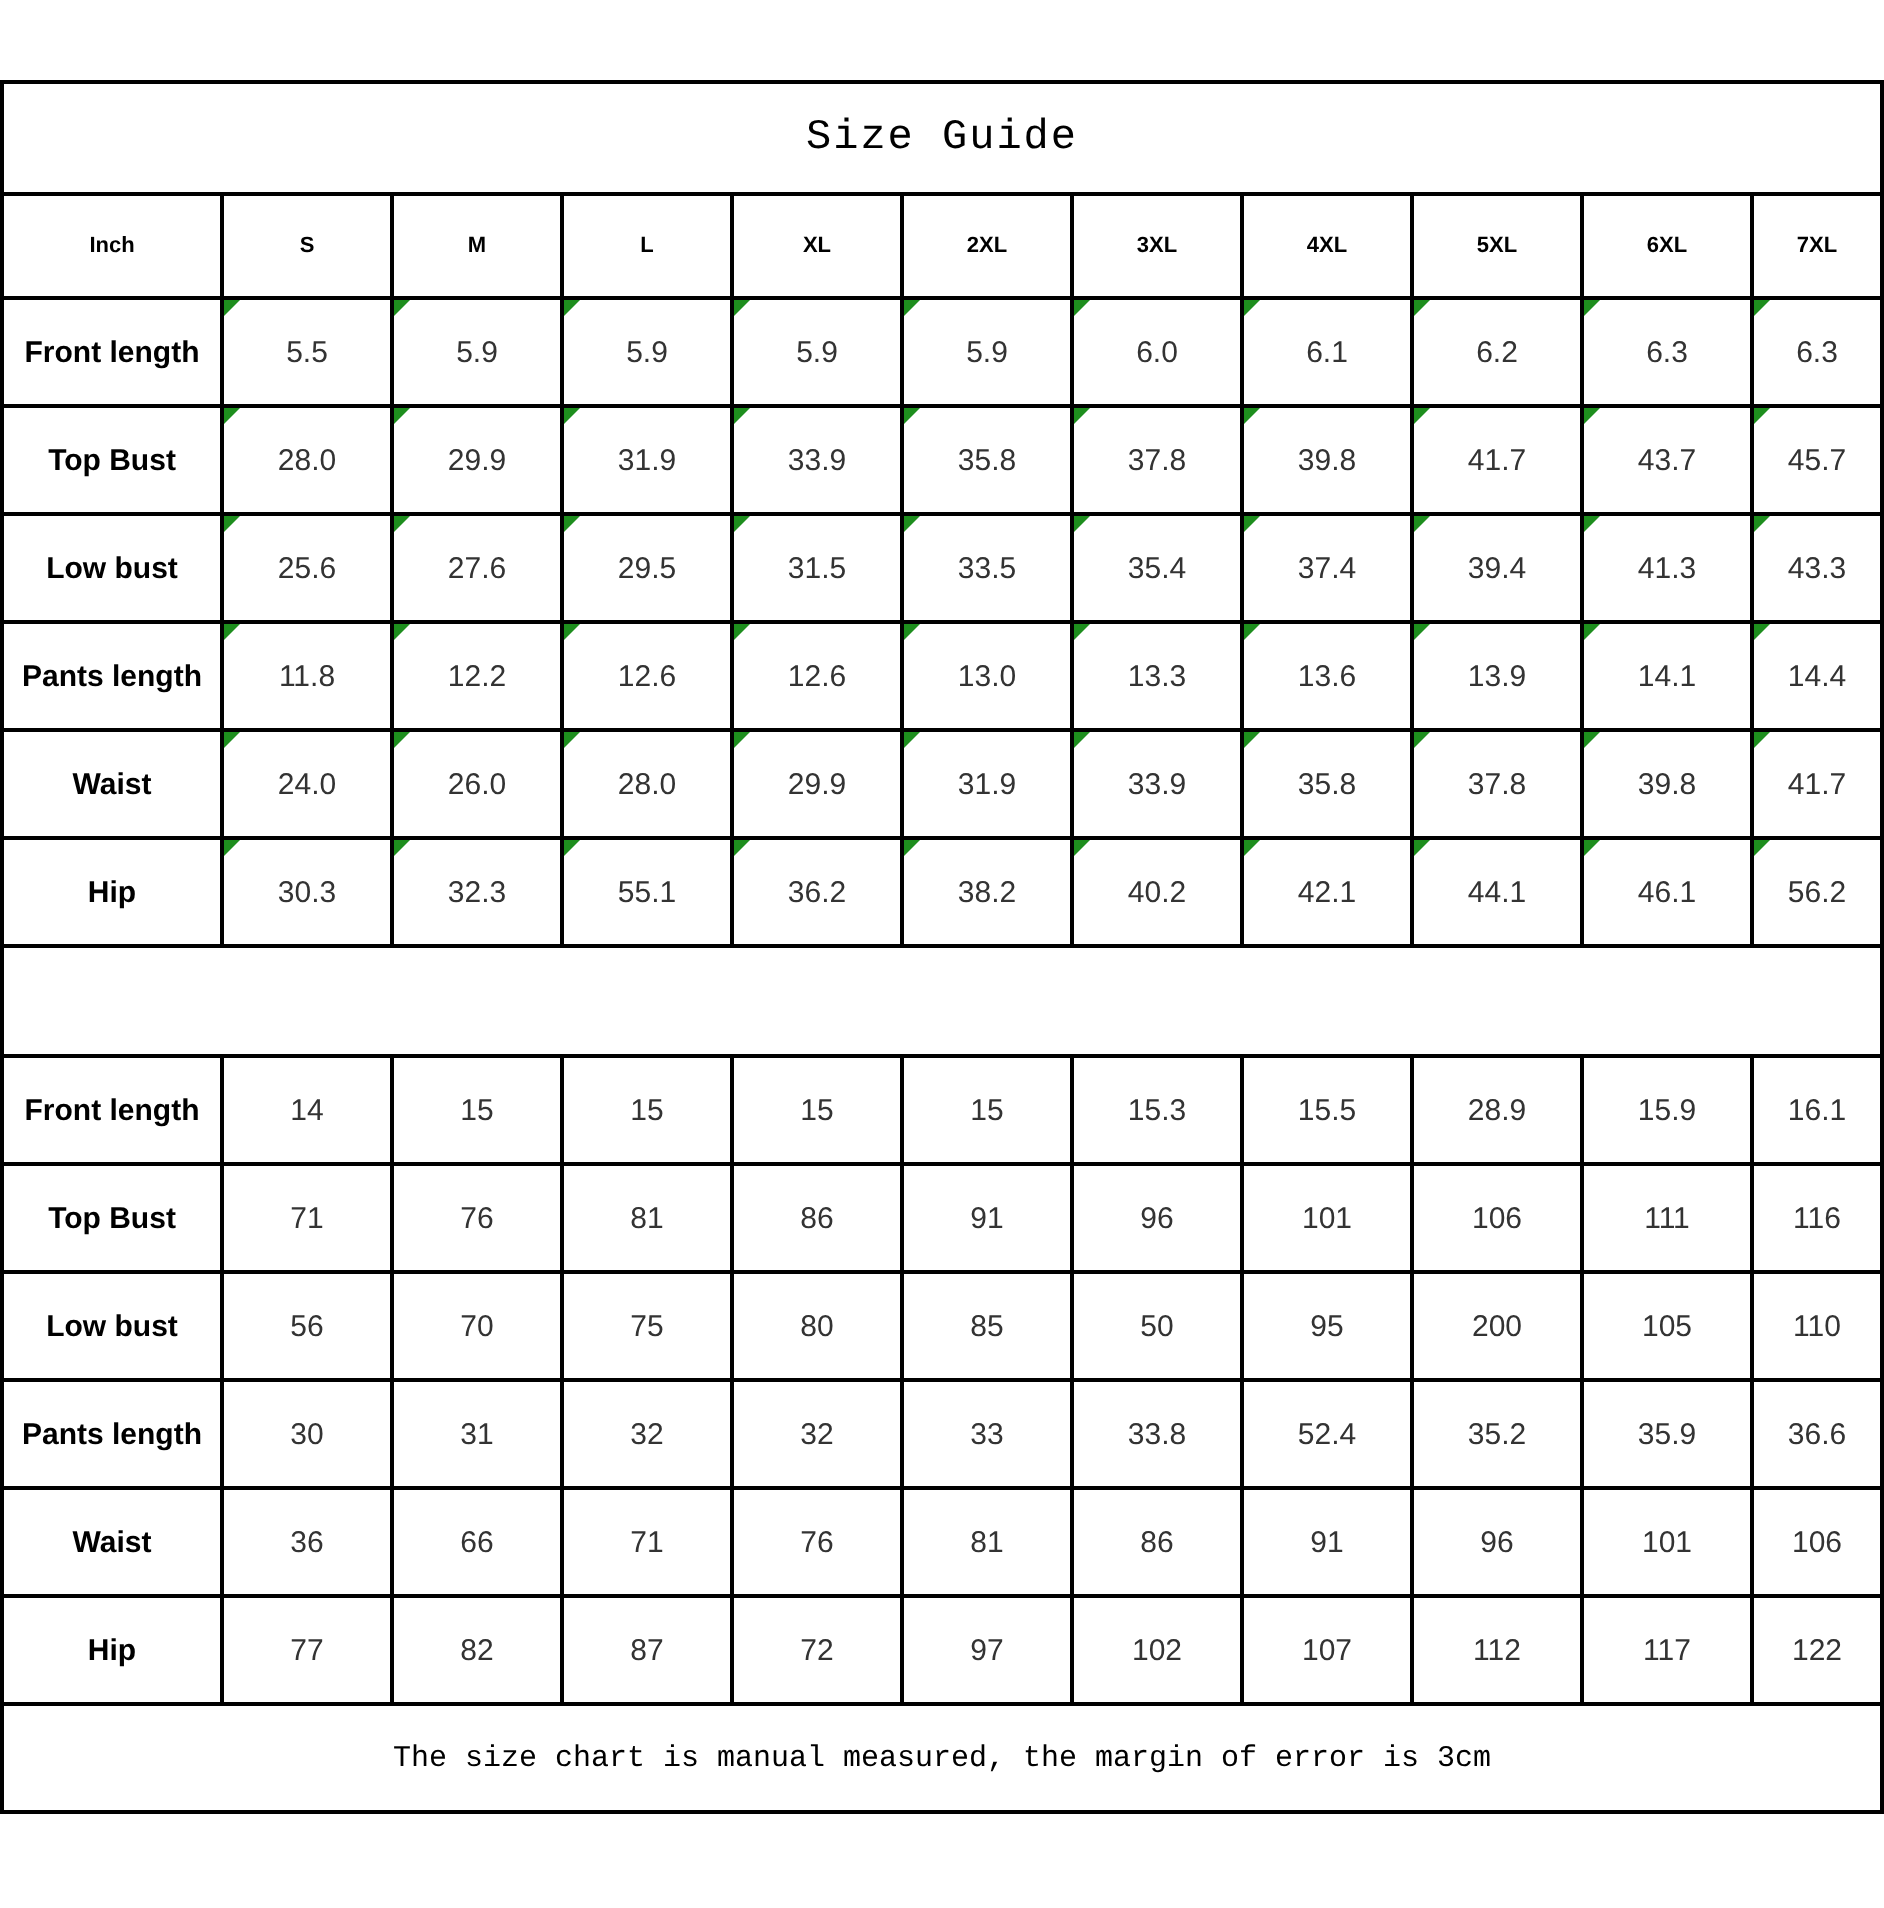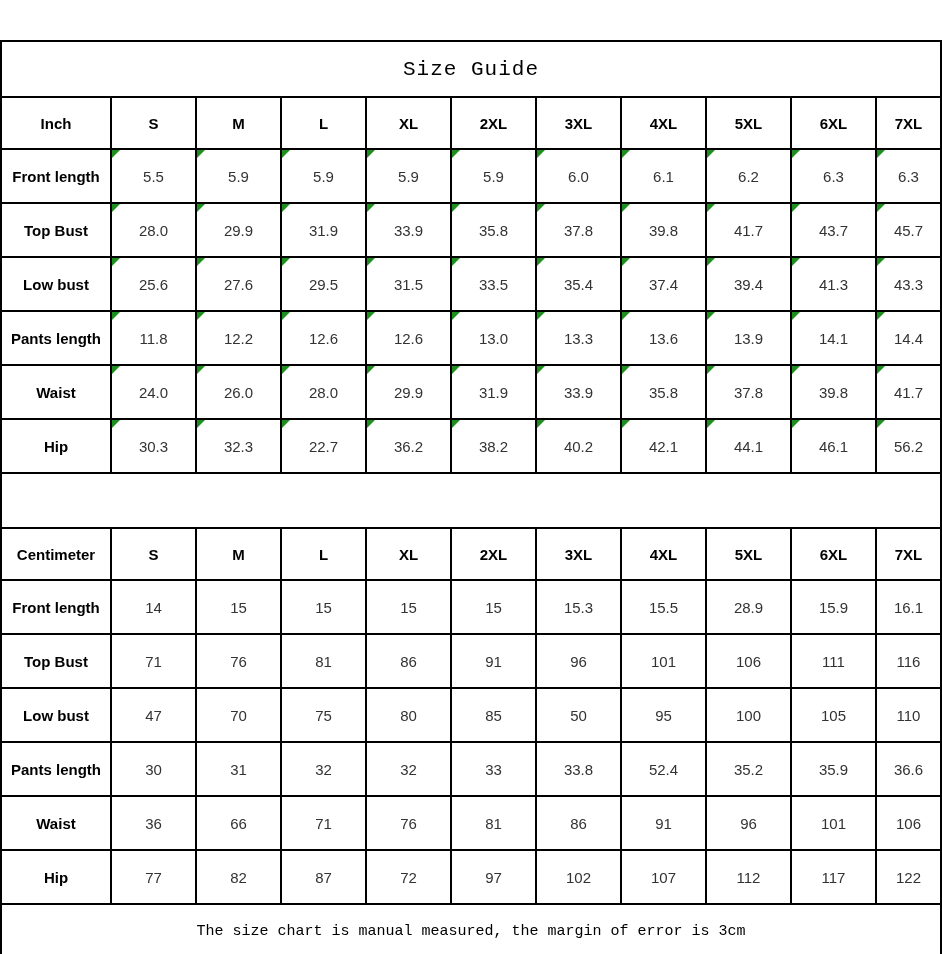--- a/index.html
+++ b/index.html
@@ -42,21 +42,21 @@
     height: 54px;
     font-family: "Liberation Mono", "DejaVu Sans Mono", monospace;
     font-size: 21px;
     color: #000000;
     letter-spacing: 1px;
   }
   tr.header-row td {
     height: 50px;
     font-weight: bold;
     color: #000000;
-    font-size: 15px;
+    font-size: 11px;
   }
   tr.data-row td { height: 52px; }
   tr.data-row td.row-label {
     font-weight: bold;
     color: #000000;
   }
   tr.gap-row td { height: 53px; }
   tr.footer-row td {
     height: 52px;
     font-family: "Liberation Mono", "DejaVu Sans Mono", monospace;
@@ -173,49 +173,36 @@
           <td><span class="tri" style="border-top-color: rgb(30, 142, 30);"></span><span>33.9</span></td>
           <td><span class="tri" style="border-top-color: rgb(30, 142, 30);"></span><span>35.8</span></td>
           <td><span class="tri" style="border-top-color: rgb(30, 142, 30);"></span><span>37.8</span></td>
           <td><span class="tri" style="border-top-color: rgb(30, 142, 30);"></span><span>39.8</span></td>
           <td><span class="tri" style="border-top-color: rgb(30, 142, 30);"></span><span>41.7</span></td>
         </tr>
         <tr class="data-row">
           <td class="row-label">Hip</td>
           <td><span class="tri" style="border-top-color: rgb(30, 142, 30);"></span><span>30.3</span></td>
           <td><span class="tri" style="border-top-color: rgb(30, 142, 30);"></span><span>32.3</span></td>
-          <td><span class="tri" style="border-top-color: rgb(30, 142, 30);"></span><span>22.7</span></td>
+          <td><span class="tri" style="border-top-color: rgb(30, 142, 30);"></span><span>55.1</span></td>
           <td><span class="tri" style="border-top-color: rgb(30, 142, 30);"></span><span>36.2</span></td>
           <td><span class="tri" style="border-top-color: rgb(30, 142, 30);"></span><span>38.2</span></td>
           <td><span class="tri" style="border-top-color: rgb(30, 142, 30);"></span><span>40.2</span></td>
           <td><span class="tri" style="border-top-color: rgb(30, 142, 30);"></span><span>42.1</span></td>
           <td><span class="tri" style="border-top-color: rgb(30, 142, 30);"></span><span>44.1</span></td>
           <td><span class="tri" style="border-top-color: rgb(30, 142, 30);"></span><span>46.1</span></td>
           <td><span class="tri" style="border-top-color: rgb(30, 142, 30);"></span><span>56.2</span></td>
         </tr>
       </tbody>
     <tbody>
       <tr class="gap-row">
         <td colspan="11"></td>
       </tr>
     </tbody>
     <tbody id="section-1">
-        <tr class="header-row">
-          <td class="row-label">Centimeter</td>
-          <td>S</td>
-          <td>M</td>
-          <td>L</td>
-          <td>XL</td>
-          <td>2XL</td>
-          <td>3XL</td>
-          <td>4XL</td>
-          <td>5XL</td>
-          <td>6XL</td>
-          <td>7XL</td>
-        </tr>
         <tr class="data-row">
           <td class="row-label">Front length</td>
           <td><span>14</span></td>
           <td><span>15</span></td>
           <td><span>15</span></td>
           <td><span>15</span></td>
           <td><span>15</span></td>
           <td><span>15.3</span></td>
           <td><span>15.5</span></td>
           <td><span>28.9</span></td>
@@ -230,28 +217,28 @@
           <td><span>86</span></td>
           <td><span>91</span></td>
           <td><span>96</span></td>
           <td><span>101</span></td>
           <td><span>106</span></td>
           <td><span>111</span></td>
           <td><span>116</span></td>
         </tr>
         <tr class="data-row">
           <td class="row-label">Low bust</td>
-          <td><span>47</span></td>
+          <td><span>56</span></td>
           <td><span>70</span></td>
           <td><span>75</span></td>
           <td><span>80</span></td>
           <td><span>85</span></td>
           <td><span>50</span></td>
           <td><span>95</span></td>
-          <td><span>100</span></td>
+          <td><span>200</span></td>
           <td><span>105</span></td>
           <td><span>110</span></td>
         </tr>
         <tr class="data-row">
           <td class="row-label">Pants length</td>
           <td><span>30</span></td>
           <td><span>31</span></td>
           <td><span>32</span></td>
           <td><span>32</span></td>
           <td><span>33</span></td>

